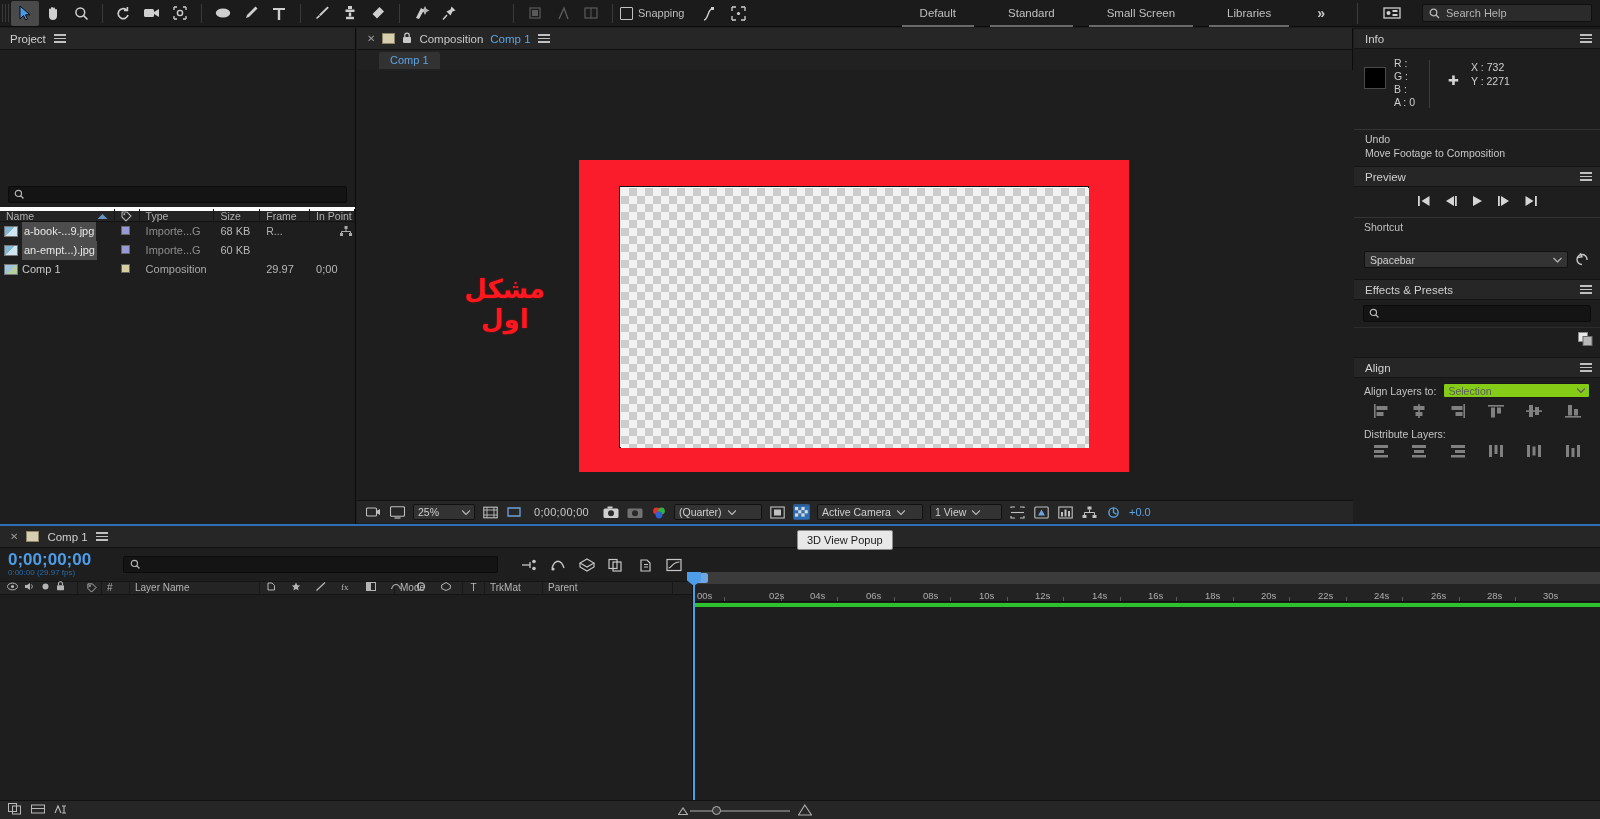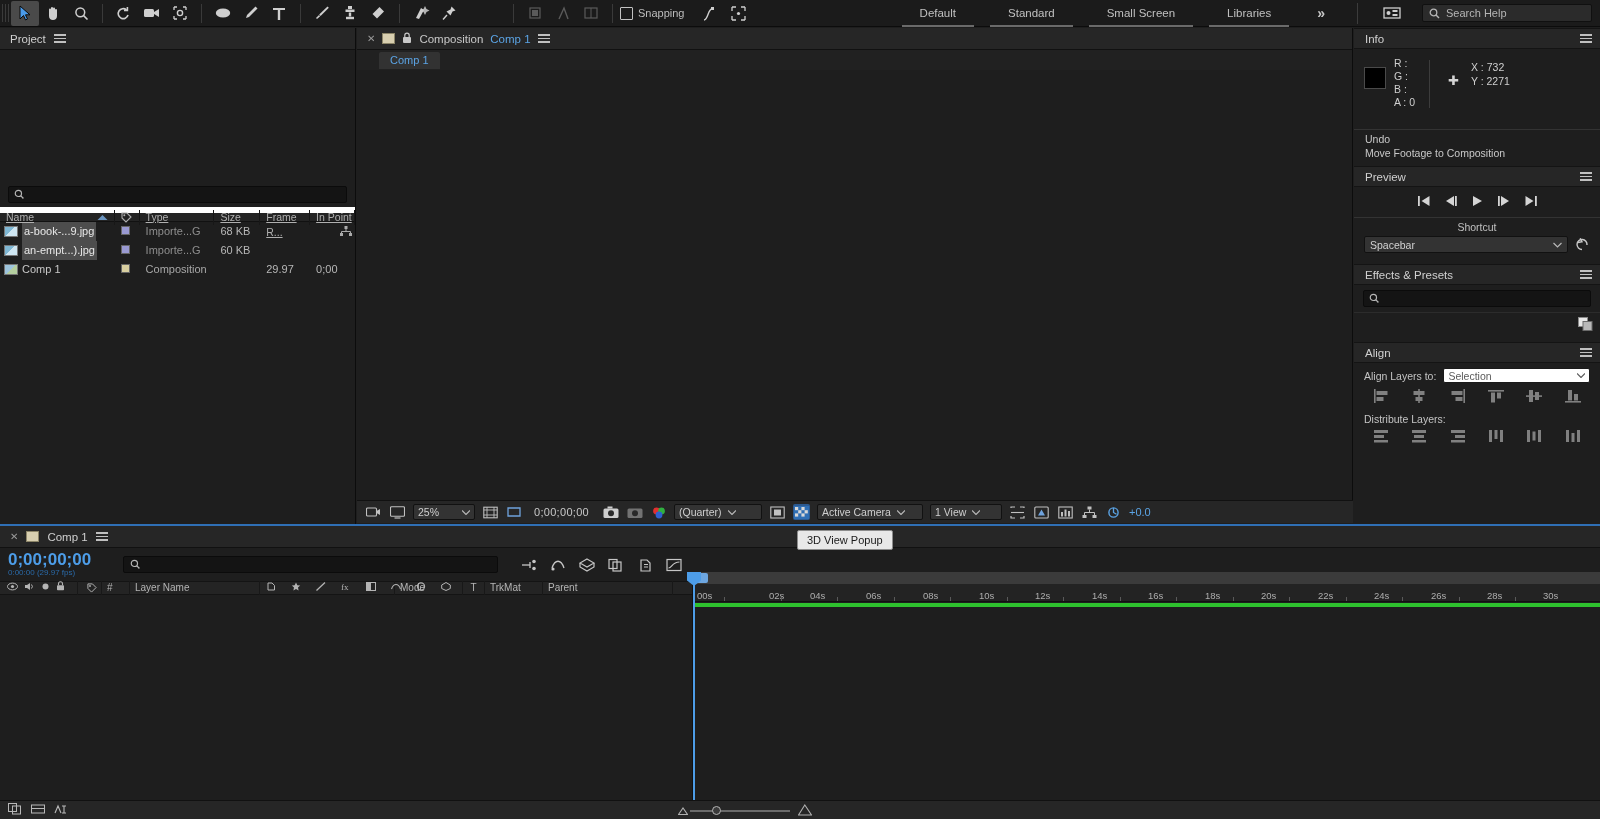--- a/index.html
+++ b/index.html
@@ -57,21 +57,21 @@
   .panel-tabbar .ttl { font-size:11.5px; color:#d0d0d0;}
   .hamburger { display:inline-block; width:12px;}
   .hamburger i { display:block; height:1.5px; background:#c0c0c0; margin:2px 0;}
   .proj-blank { height:130px; background:#1e1e1e;}
   .proj-search {
     margin:6px 8px 4px 8px; height:17px; background:#141414; border:1px solid #0b0b0b;
     border-radius:2px; display:flex; align-items:center; padding:0 5px; gap:4px;
   }
   .proj-cols {
     display:flex; height:15px; background:#242424; align-items:center;
-    border-top:6px solid #ffffff; border-bottom:1px solid #111; font-size:10.5px; color:#b0b0b0;text-decoration:underline;
+    border-top:4px solid #ffffff; border-bottom:1px solid #111; font-size:10.5px; color:#b0b0b0;
   }
   .proj-cols > div { border-right:1px solid #171717; height:15px; line-height:15px; padding-left:6px; position:relative;}
   .proj-row { display:flex; height:19px; align-items:flex-start; font-size:11px; }
   .proj-row > div { height:19px; line-height:19px; padding-left:6px; overflow:hidden; white-space:nowrap;}
   .namecell { display:flex; align-items:center; gap:4px; padding-left:4px !important;}
   .name-hl { background:#4d4d4d; padding:0 2px; color:#e8e8e8;}
   .thumb { width:14px; height:11px; border:1px solid #777; flex:none;}
   .thumb.img { background:linear-gradient(135deg,#7fb7d4 0 45%,#cfe6f2 45% 100%); }
   .thumb.comp { background:linear-gradient(135deg,#9ec5dd 0 50%,#b5cfa0 50% 100%); }
   .swatch { width:9px; height:9px; border:1px solid #666; }
@@ -149,37 +149,37 @@
   .info-body { height:80px; display:flex; align-items:flex-start; padding:8px 10px; gap:8px;}
   .color-chip { width:22px; height:22px; background:#000; border:1px solid #4a4a4a; margin-top:10px;}
   .rgba { font-size:10.5px; line-height:13px; color:#cfcfcf;}
   .vdiv { width:1px; height:48px; background:#3c3c3c; margin:3px 10px 0 6px;}
   .xy { font-size:10.5px; line-height:14px; color:#cfcfcf; margin-top:3px;}
   .crosshair { color:#d5d5d5; font-size:13px; margin-top:16px; margin-right:4px;}
   .undo-box { padding:2px 11px; font-size:10.5px; line-height:14px; color:#c8c8c8;
       border-top:1px solid #333;}
   .prev-transport { height:30px; display:flex; align-items:center; justify-content:center; gap:13px; color:#d5d5d5;}
   .shortcut-wrap { padding:3px 10px 7px 10px; border-top:1px solid #333;}
-  .shortcut-lbl { font-size:10.5px; color:#c0c0c0; margin-bottom:3px;text-align:center;}
+  .shortcut-lbl { font-size:10.5px; color:#c0c0c0; margin-bottom:18px;}
   .sc-row { display:flex; align-items:center; gap:7px;}
   .sc-select {
     flex:1; height:17px; background:#333; border:1px solid #111; border-radius:2px;
     display:flex; align-items:center; justify-content:space-between; padding:0 5px;
     font-size:10.5px; color:#d2d2d2;
   }
   .ep-search {
     margin:5px 9px; height:17px; background:#141414; border:1px solid #0b0b0b; border-radius:2px;
     display:flex; align-items:center; padding:0 5px; gap:4px;
   }
   .ep-body { height:26px; position:relative; border-top:1px solid #2c2c2c;}
   .ep-icon { position:absolute; right:7px; top:4px; width:15px; height:14px;}
   .align-row { display:flex; align-items:center; padding:5px 10px 2px 10px; gap:7px;}
   .align-lbl { font-size:10.5px; color:#c4c4c4; white-space:nowrap;}
   .align-sel {
-    flex:1; height:15px; background:#ffffff; border:1px solid #1a1a1a; border-radius:2px;
+    flex:1; height:15px; background:#84cc16; border:1px solid #1a1a1a; border-radius:2px;
     display:flex; align-items:center; justify-content:space-between; padding:0 4px;
     font-size:10.5px; color:#5c5c5c;
   }
   .icon-row { display:flex; justify-content:space-around; padding:4px 8px 6px 8px; opacity:.55;}
   .dist-lbl { font-size:10.5px; color:#c4c4c4; padding:2px 0 0 10px;}
   
   #timeline {
     position:absolute; left:0; top:524px; width:1600px; height:295px; background:#1e1e1e;
     border-top:2px solid #2f6fb5;
   }
@@ -508,20 +508,28 @@
     <span class="hamburger">
         <i></i>
         <i></i>
         <i></i>
       </span>
   </div>
   <div class="comp-subtabs">
     <div class="comp-subtab">Comp 1</div>
   </div>
 
+  <div class="comp-stage">
+    <div class="persian">مشکل اول</div>
+    <div class="red-frame">
+      <div class="red-inner">
+        <div class="checker"></div>
+      </div>
+    </div>
+  </div>
 
   <div class="comp-toolbar">
     <span class="ct-btn">
       <svg width="15" height="13" viewBox="0 0 15 13">
           <rect x="0.5" y="2" width="10" height="8" rx="1" fill="none" stroke="#c0c0c0" stroke-width="1.1"></rect>
           <path d="M10.5 5 L14 3 L14 9 L10.5 7 Z" fill="#c0c0c0"></path>
         </svg>
     </span>
     <span class="ct-btn">
       <svg width="15" height="13" viewBox="0 0 15 13">

